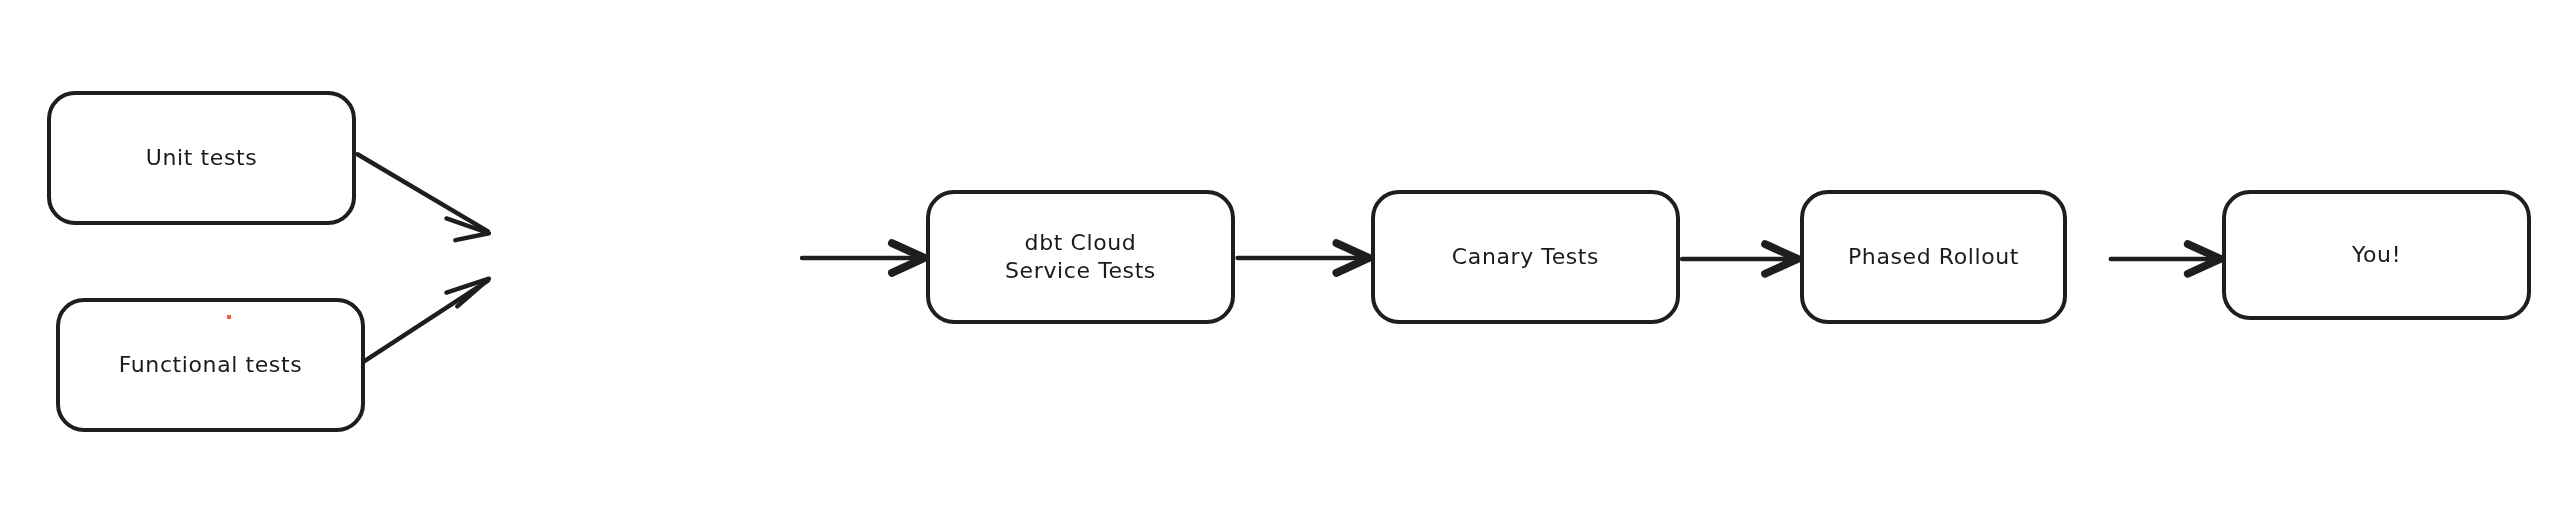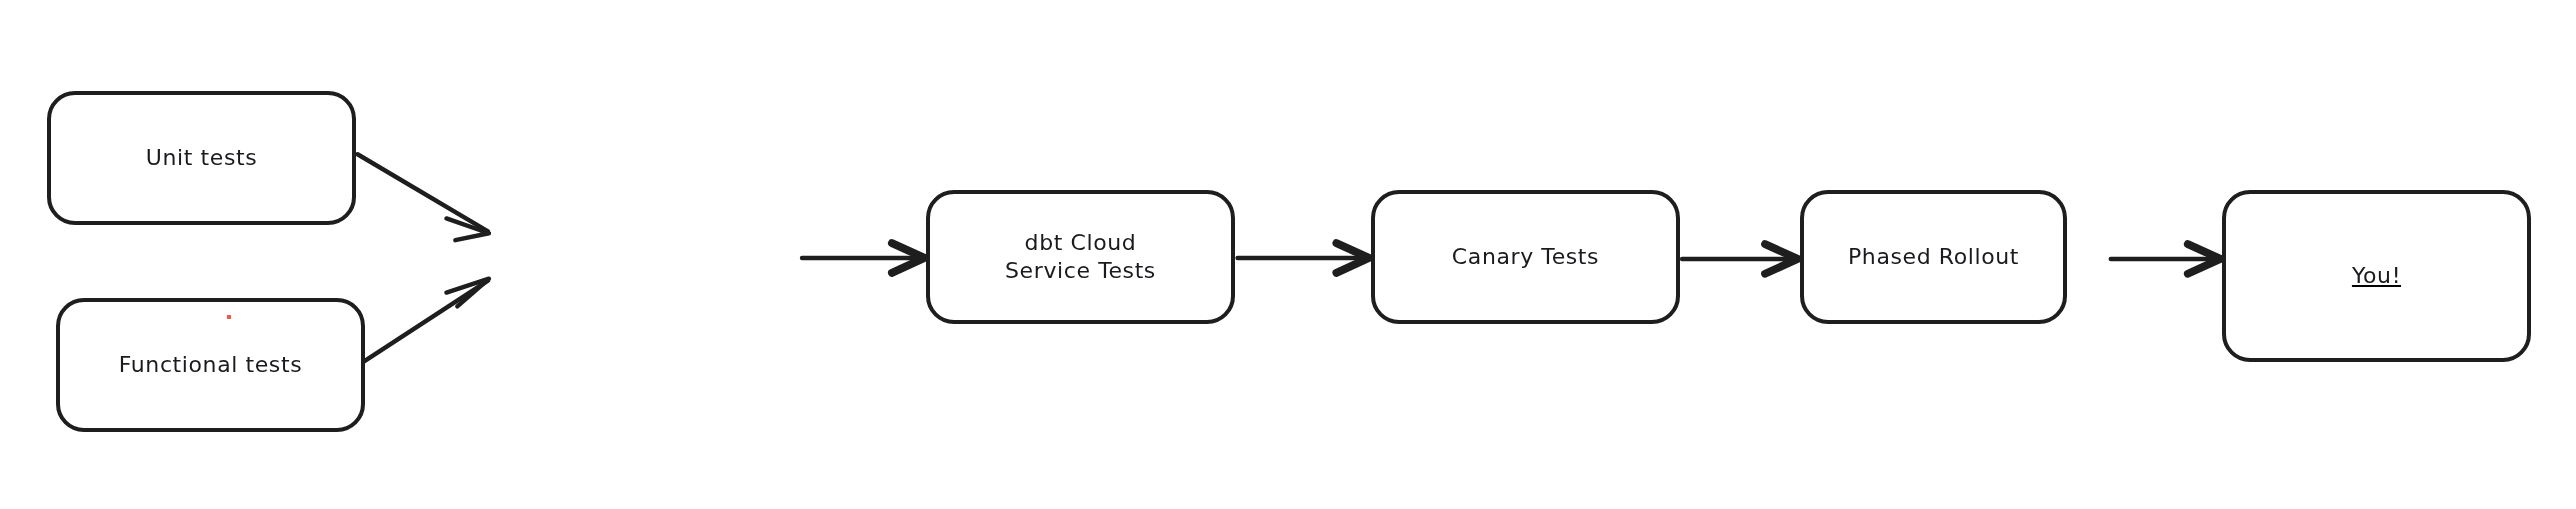--- a/index.html
+++ b/index.html
@@ -46,21 +46,21 @@
     white-space: pre-line;
     padding: 0 10px;
   }
   
   #node-unit-tests        { left: 47px;   top: 91px;  width: 309px; height: 134px; }
   #node-functional-tests  { left: 47px;   top: 298px; width: 309px; height: 134px; margin-left: 9px; }
   #node-smoke-testing     { left: 492px;  top: 190px; width: 309px; height: 134px; }
   #node-dbt-cloud-service-tests { left: 926px; top: 190px; width: 309px; height: 134px; }
   #node-canary-tests      { left: 1371px; top: 190px; width: 309px; height: 134px; }
   #node-phased-rollout    { left: 1800px; top: 190px; width: 267px; height: 134px; }
-  #node-you               { left: 2222px; top: 190px; width: 309px; height: 172px; text-decoration: underline; }
+  #node-you               { left: 2222px; top: 190px; width: 309px; height: 130px; }
 
   .speck {
     position: absolute;
     left: 227px;
     top: 315px;
     width: 4px;
     height: 4px;
     background: #f05a4a;
   }
 </style>

